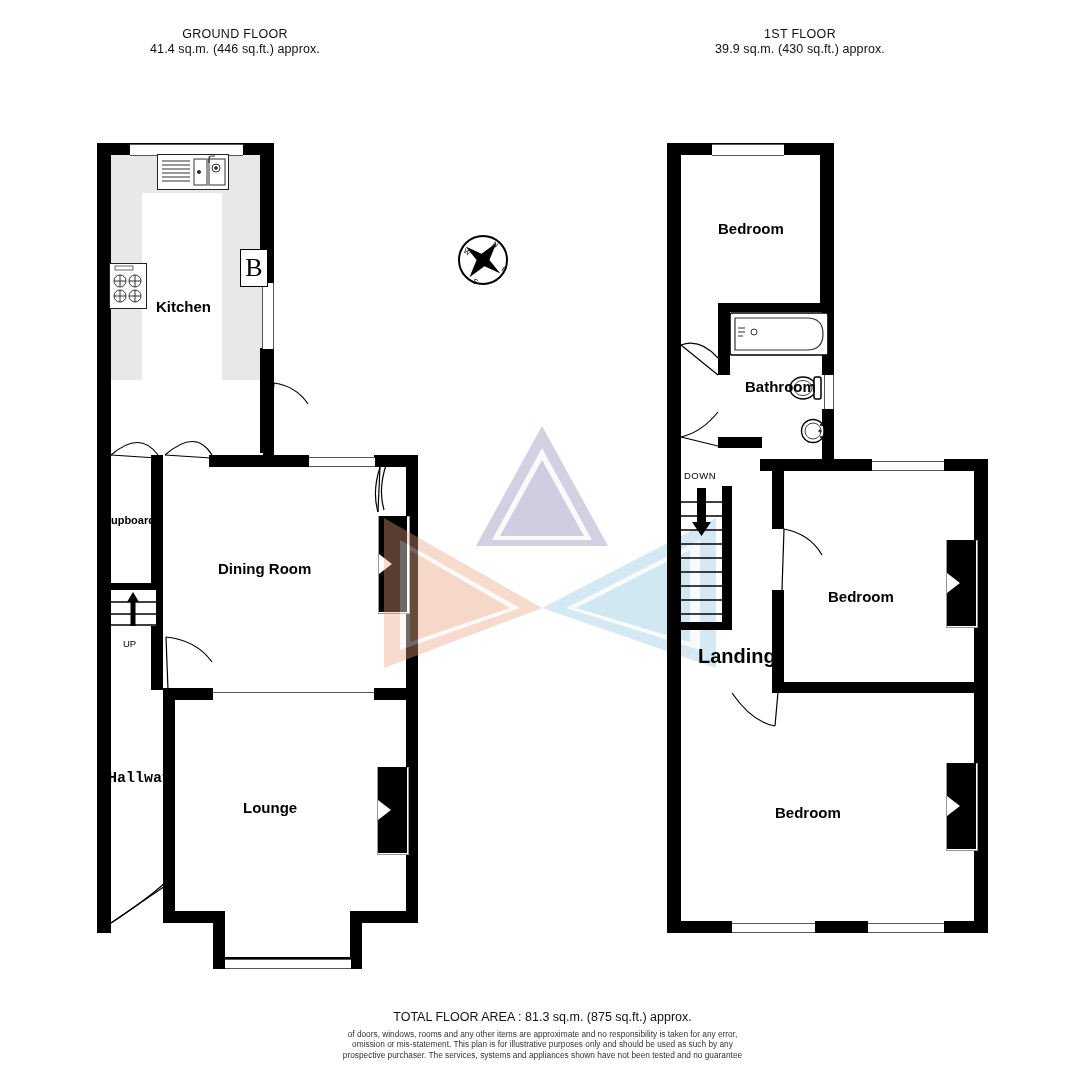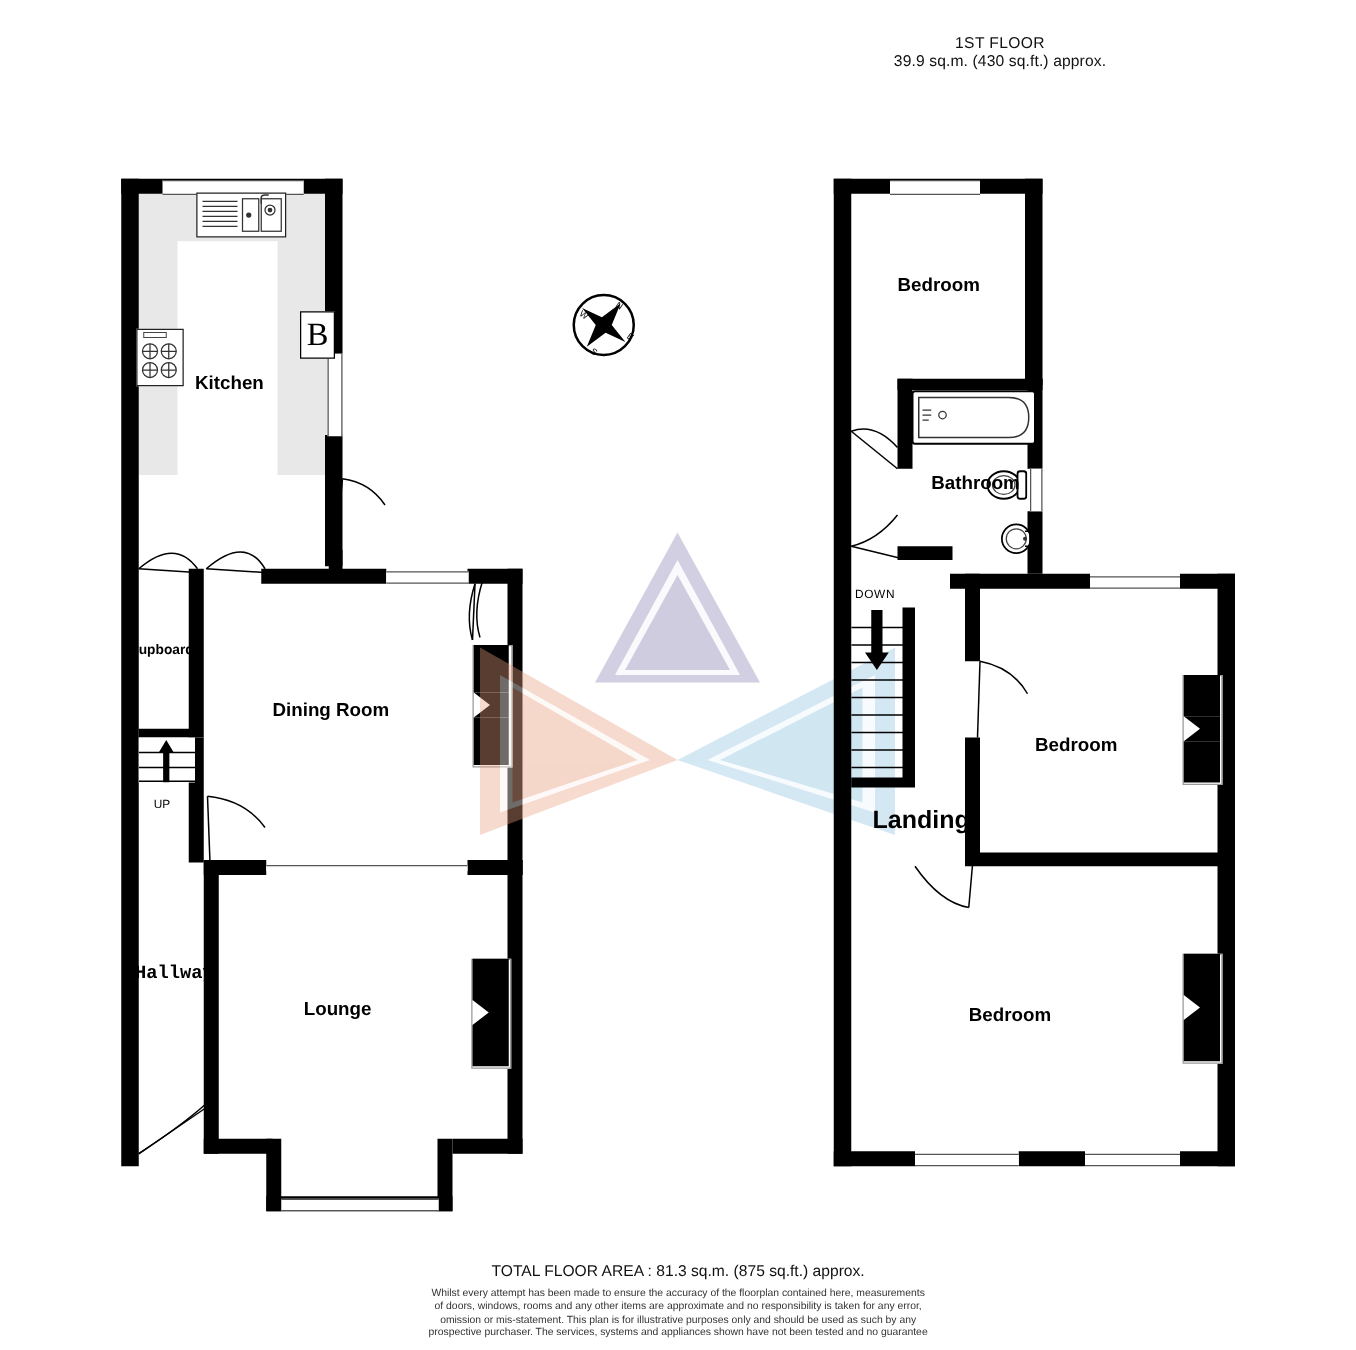--- a/index.html
+++ b/index.html
@@ -36,20 +36,24 @@
 
   .boilerbox{position:absolute;border:1.6px solid #000;background:#fff;
     display:flex;align-items:center;justify-content:center;
     font-size:26px;line-height:1;font-weight:400;font-family:"Liberation Serif",serif;}
 </style>
 </head>
 <body>
 
 <div class="stage">
 
+  <div class="floor-head" style="left:85px;top:27px;width:300px;">
+    <div class="ttl">GROUND FLOOR</div>
+    <div class="sub">41.4 sq.m. (446 sq.ft.) approx.</div>
+  </div>
 
   <div class="floor-head" style="left:650px;top:27px;width:300px;">
     <div class="ttl">1ST FLOOR</div>
     <div class="sub">39.9 sq.m. (430 sq.ft.) approx.</div>
   </div>
 
   <div>
 
     <div class="room-fill" style="left:111px;top:148px;width:163px;height:232px;"></div>
     <div class="white" style="left:142px;top:193px;width:80px;height:190px;"></div>
@@ -339,21 +343,20 @@
 
         <path d="M732 693 Q752 722 775 726"></path>
         <line x1="775" y1="726" x2="778" y2="692"></line>
       </g>
     </svg>
   </div>
 
   <div class="footer" style="top:1010px;">
     <div class="total-area">TOTAL FLOOR AREA : 81.3 sq.m. (875 sq.ft.) approx.</div>
     <div class="disclaim">
-      <div>Whilst every attempt has been made to ensure the accuracy of the floorplan contained here, measurements</div>
       <div>of doors, windows, rooms and any other items are approximate and no responsibility is taken for any error,</div>
       <div>omission or mis-statement. This plan is for illustrative purposes only and should be used as such by any</div>
       <div>prospective purchaser. The services, systems and appliances shown have not been tested and no guarantee</div>
     </div>
 
   </div>
 
 </div>
 
 </body></html>

